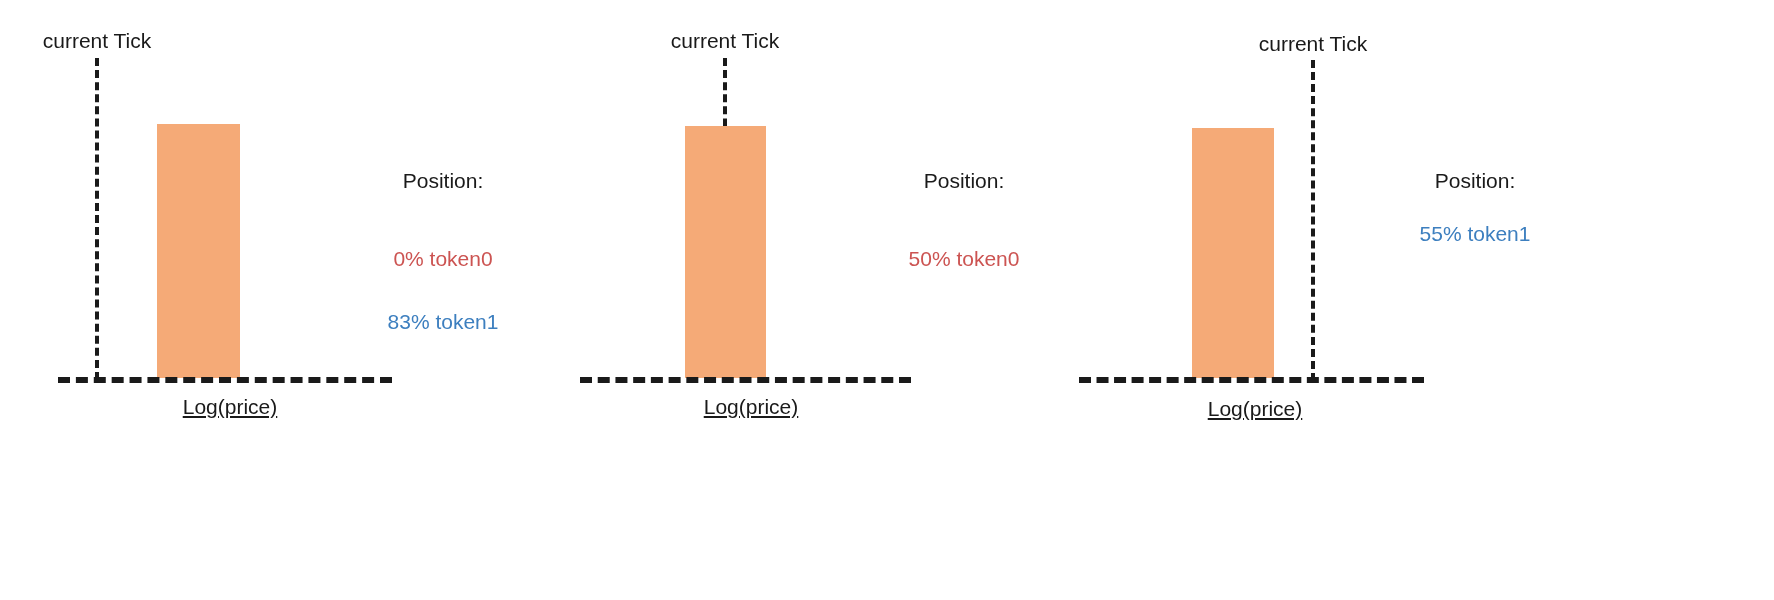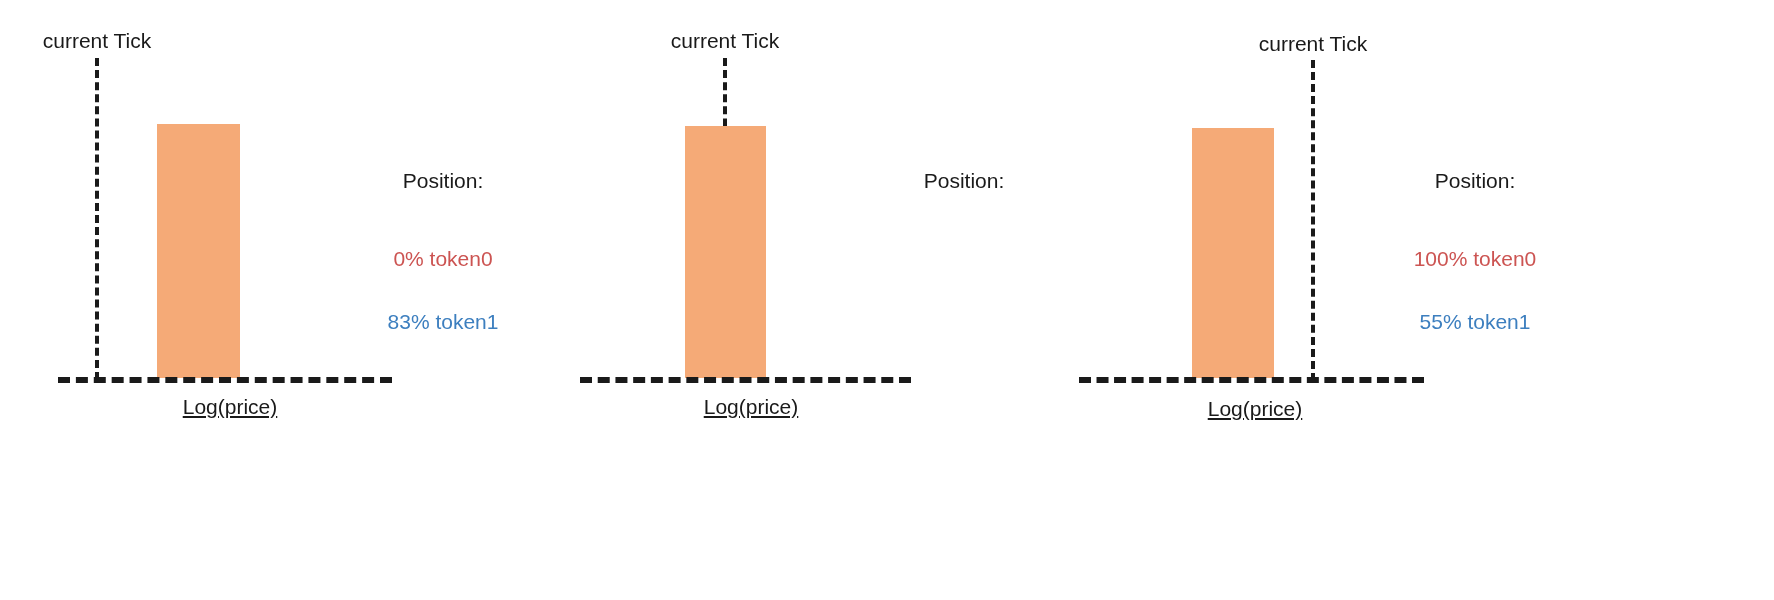--- a/index.html
+++ b/index.html
@@ -125,33 +125,33 @@
   <div class="tick-line" style="left:145px; top:58px; height:322px;"></div>
 
   <div class="bar" style="left:105px; top:126px; width:81px; height:252px;"></div>
 
   <div class="axis" style="left:0px; top:377px; width:331px;"></div>
 
   <div class="axis-label" style="left:171px; top:396px;">Log(price)</div>
 
   <div class="legend" style="left:384px; top:168px; transform:translateX(-50%);">
     <p class="legend-title">Position:</p>
+    <p class="legend-token0">50% token0</p>
   </div>
 </div>
 
 <div class="panel panel-3">
 
   <div class="tick-label" style="left:238px; top:33px;">current Tick</div>
 
   <div class="tick-line" style="left:238px; top:60px; height:321px;"></div>
 
   <div class="bar" style="left:117px; top:128px; width:82px; height:250px;"></div>
 
   <div class="axis" style="left:4px; top:377px; width:345px;"></div>
 
   <div class="axis-label" style="left:180px; top:398px;">Log(price)</div>
 
   <div class="legend" style="left:400px; top:168px; transform:translateX(-50%);">
     <p class="legend-title">Position:</p>
-    <p class="legend-token0">100% token0</p>
     <p class="legend-token1">55% token1</p>
   </div>
 </div>
 
 </body></html>

